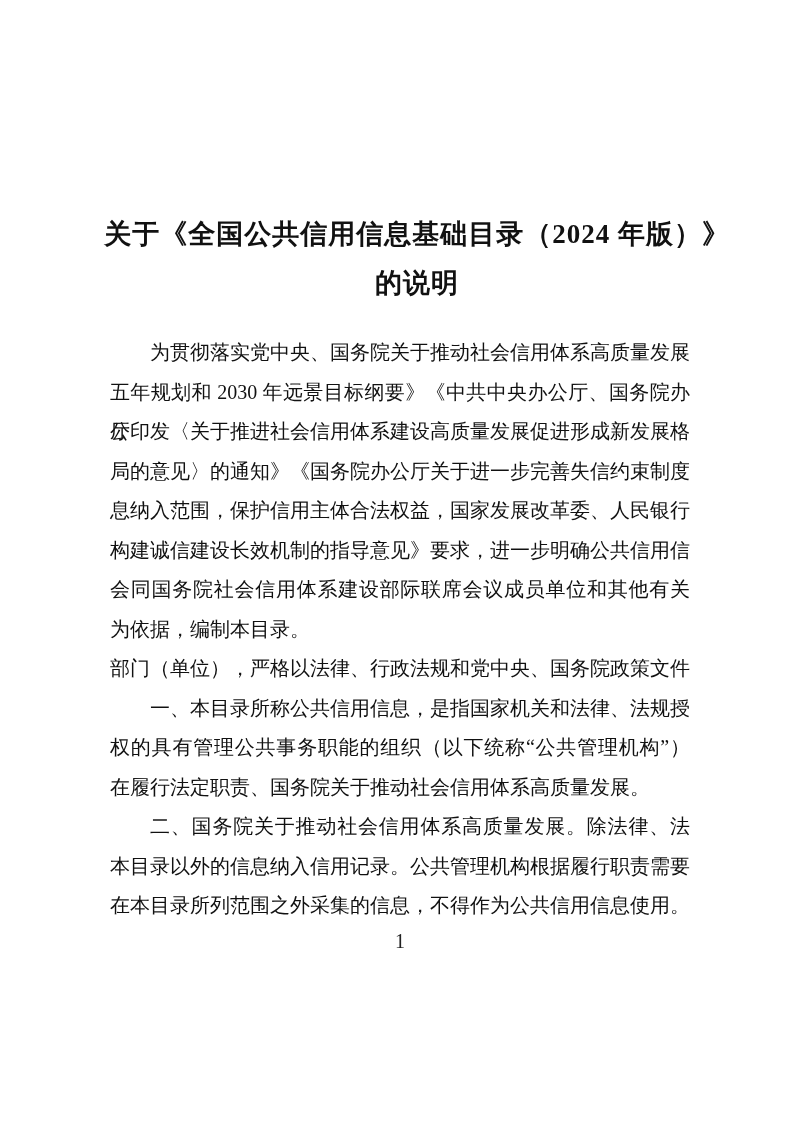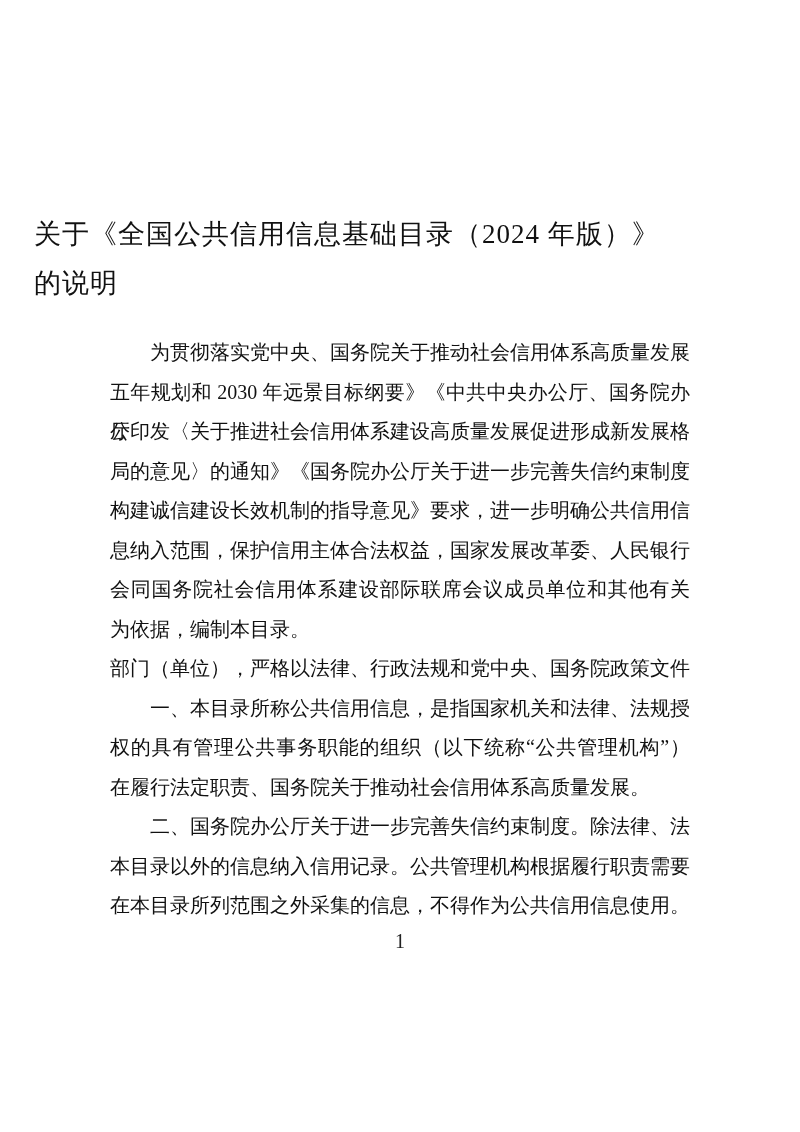--- a/index.html
+++ b/index.html
@@ -18,23 +18,23 @@
     position: relative;
     width: 800px;
     height: 1132px;
     background: #ffffff;
     overflow: hidden;
   }
   .doc-title {
     margin: 0;
     padding-top: 210px;
     font-size: 27px;
-    font-weight: normal;
+    font-weight: bold;
     line-height: 49px;
-    text-align: left;
+    text-align: center;
     letter-spacing: 1px;
     padding-left: 34px;
   }
   .title-line {
     display: block;
     white-space: nowrap;
   }
   .doc-body {
     width: 580px;
     margin: 25px auto 0 auto;
@@ -72,28 +72,28 @@
   <h1 class="doc-title">
     <span class="title-line">关于《全国公共信用信息基础目录（2024 年版）》</span>
     <span class="title-line">的说明</span>
   </h1>
 
   <div class="doc-body" id="doc-body">
       <div class="body-line justify indent">为贯彻落实党中央、国务院关于推动社会信用体系高质量发展</div>
       <div class="body-line justify">五年规划和 2030 年远景目标纲要》《中共中央办公厅、国务院办公</div>
       <div class="body-line justify">厅印发〈关于推进社会信用体系建设高质量发展促进形成新发展格</div>
       <div class="body-line justify">局的意见〉的通知》《国务院办公厅关于进一步完善失信约束制度</div>
+      <div class="body-line justify">息纳入范围，保护信用主体合法权益，国家发展改革委、人民银行</div>
       <div class="body-line justify">构建诚信建设长效机制的指导意见》要求，进一步明确公共信用信</div>
-      <div class="body-line justify">息纳入范围，保护信用主体合法权益，国家发展改革委、人民银行</div>
       <div class="body-line justify">会同国务院社会信用体系建设部际联席会议成员单位和其他有关</div>
       <div class="body-line">为依据，编制本目录。</div>
       <div class="body-line justify">部门（单位），严格以法律、行政法规和党中央、国务院政策文件</div>
       <div class="body-line justify indent">一、本目录所称公共信用信息，是指国家机关和法律、法规授</div>
       <div class="body-line justify">权的具有管理公共事务职能的组织（以下统称“公共管理机构”）</div>
       <div class="body-line">在履行法定职责、国务院关于推动社会信用体系高质量发展。</div>
-      <div class="body-line justify indent">二、国务院办公厅关于进一步完善失信约束制度。除法律、法</div>
+      <div class="body-line justify indent">二、国务院关于推动社会信用体系高质量发展。除法律、法</div>
       <div class="body-line justify">本目录以外的信息纳入信用记录。公共管理机构根据履行职责需要</div>
       <div class="body-line">在本目录所列范围之外采集的信息，不得作为公共信用信息使用。</div>
     </div>
 
   <div class="page-number">1</div>
 
 </div>
 
 </body></html>

